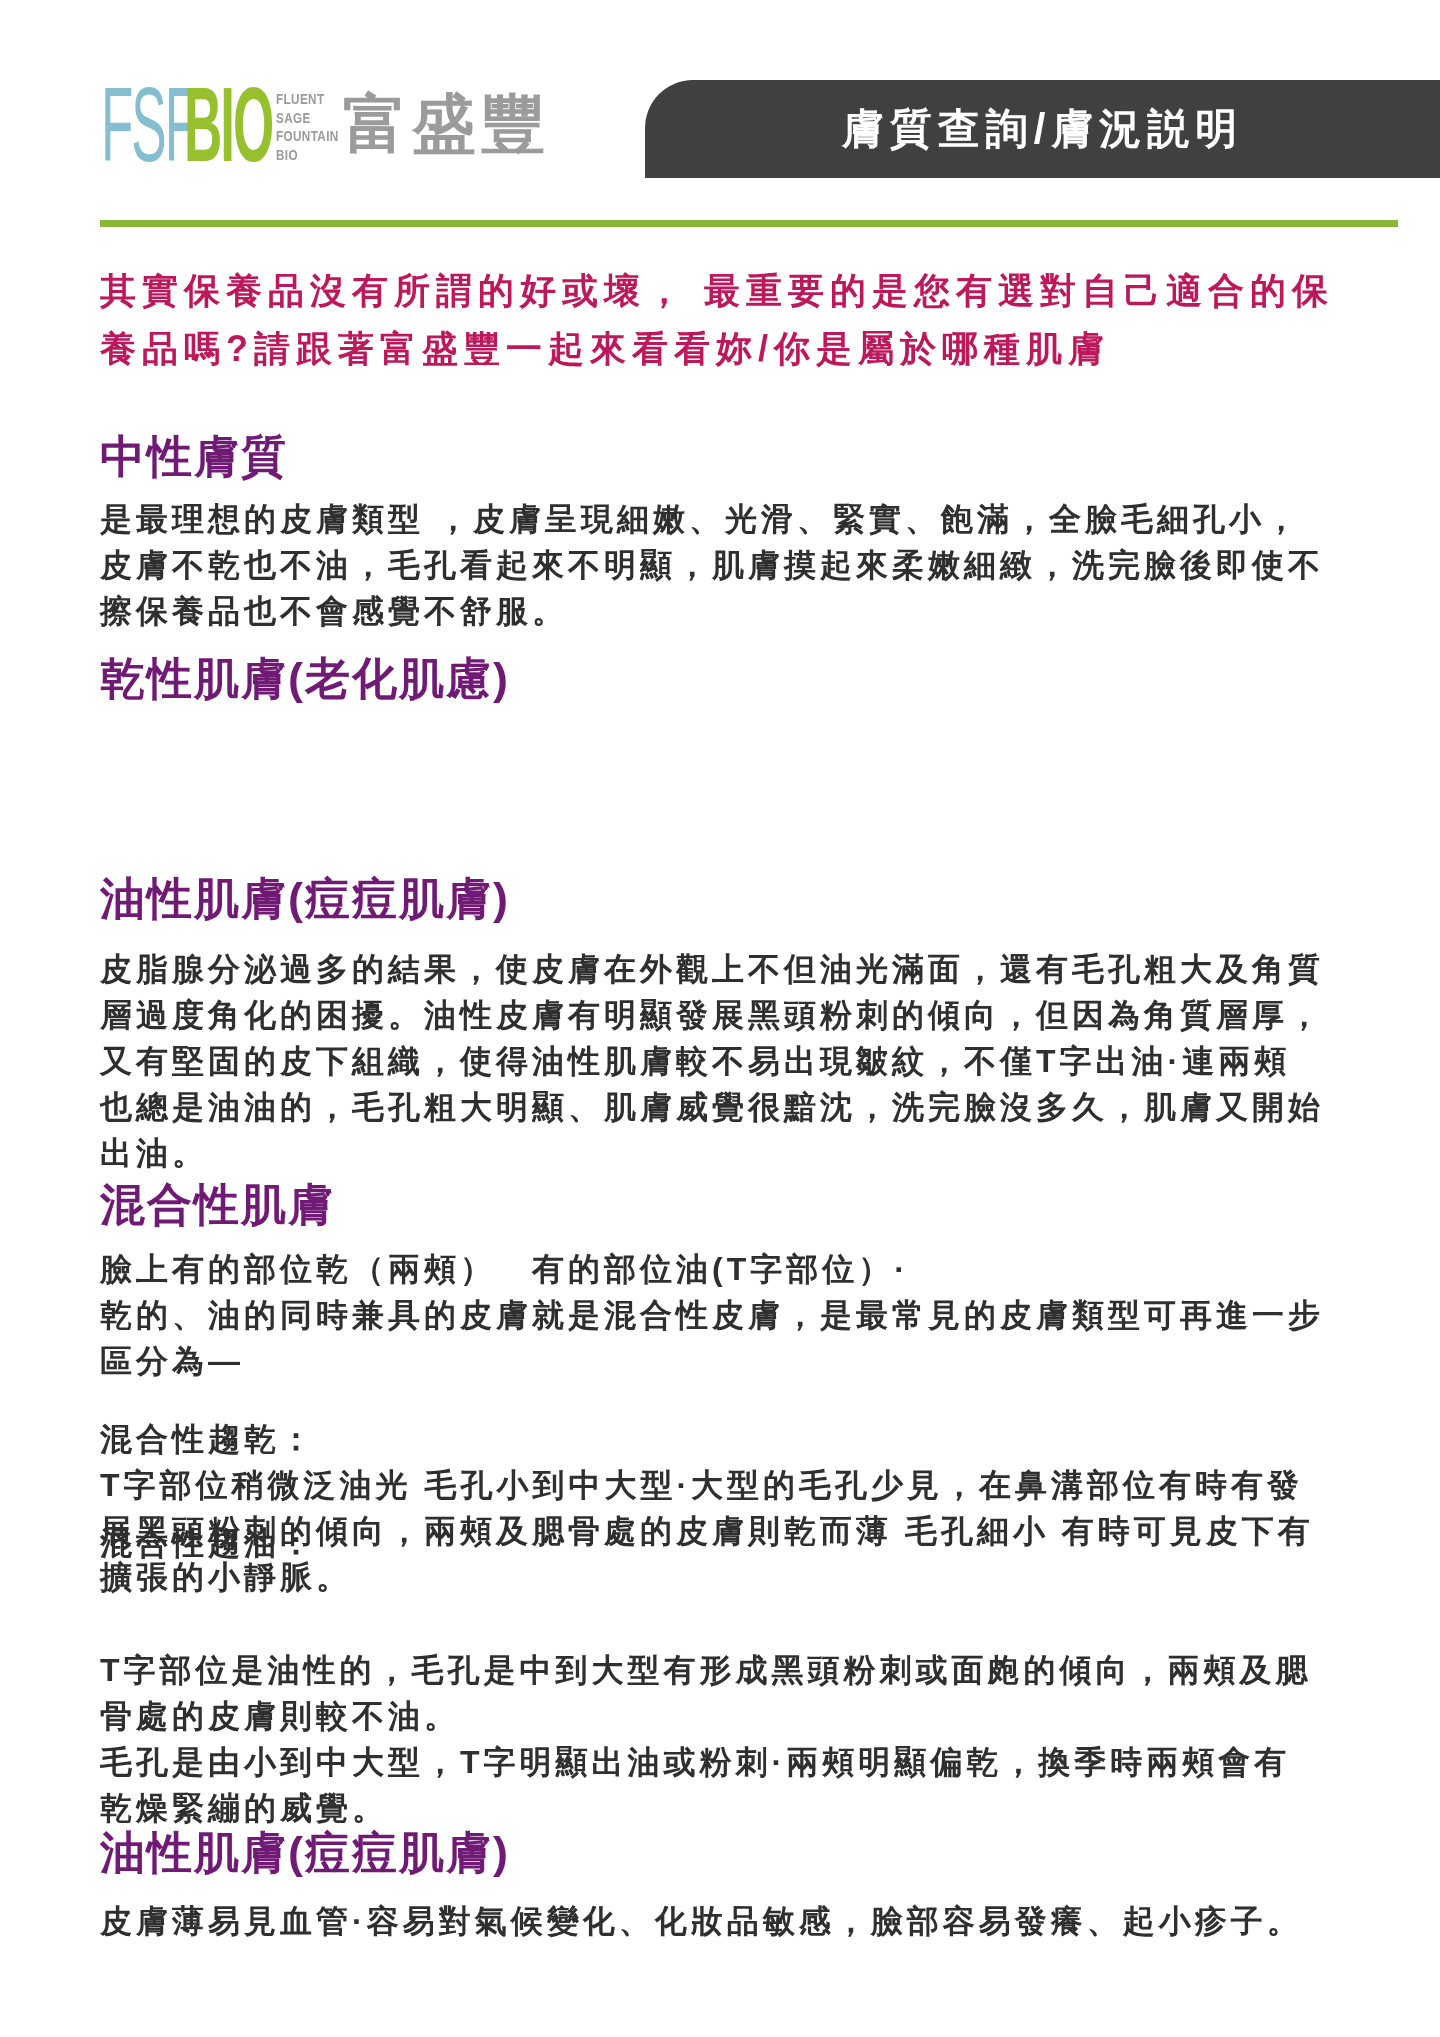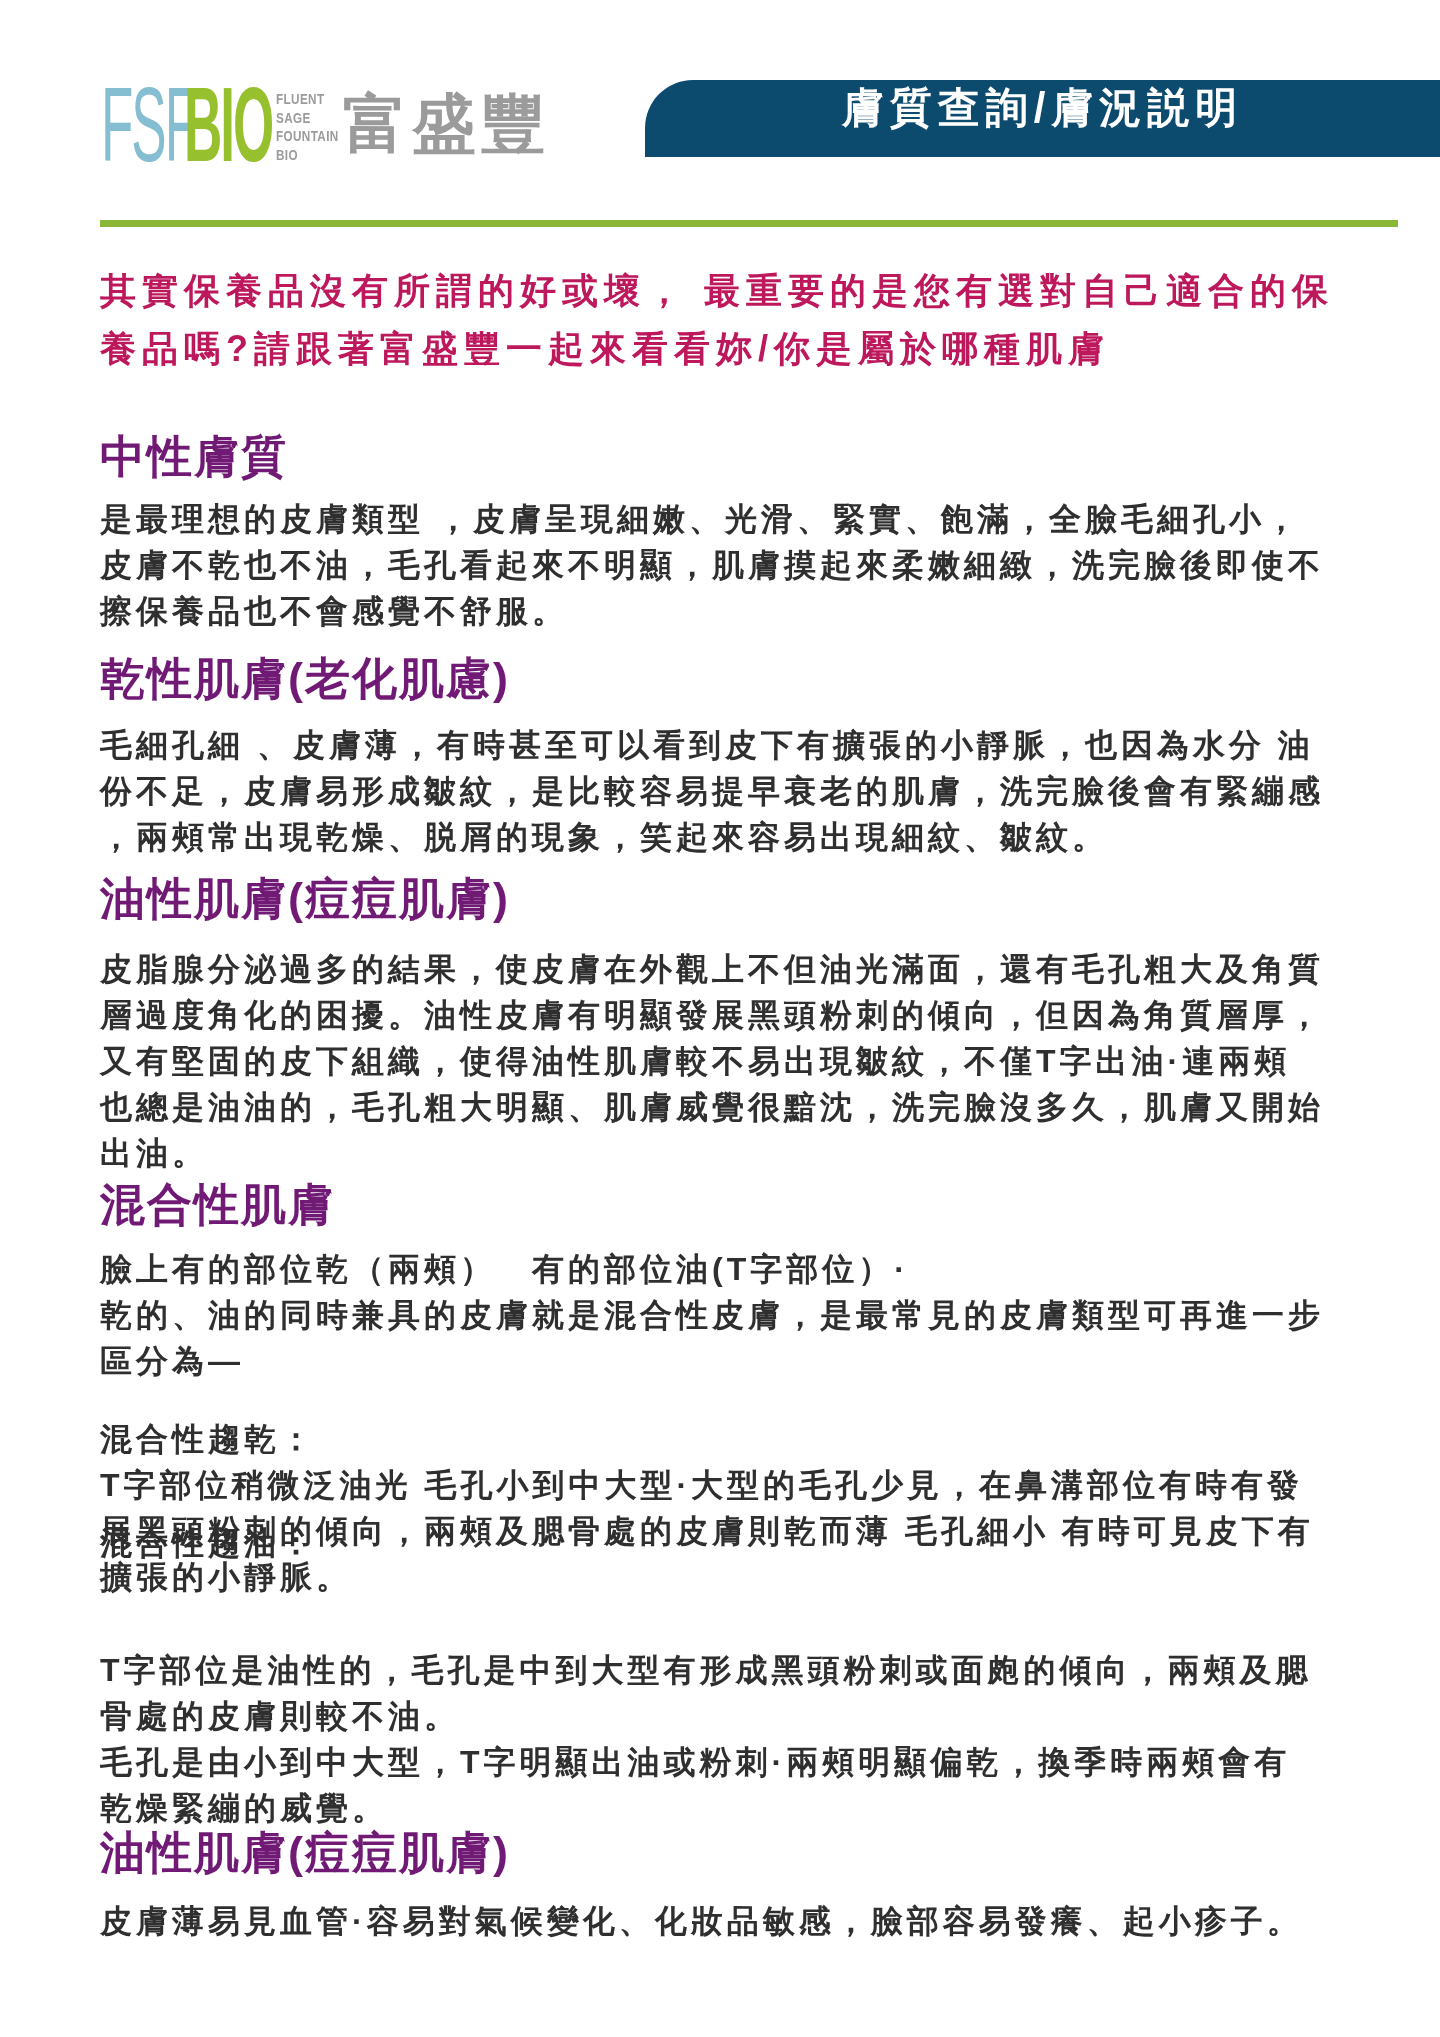--- a/index.html
+++ b/index.html
@@ -7,22 +7,22 @@
     position:relative;width:1440px;height:2037px;background:#ffffff;
     font-family:"Liberation Sans",sans-serif;overflow:hidden;margin:0 auto;
   }
   
   .logo-word{position:absolute;line-height:80px;transform:scaleX(.5);transform-origin:left top;white-space:nowrap;}
   .logo-fsf{left:101px;top:84px;font-size:106px;font-weight:400;color:#85bdd1;letter-spacing:-4px;}
   .logo-bio{left:184px;top:84px;font-size:106px;font-weight:700;color:#97c02e;letter-spacing:-4px;}
   .logo-tagline{position:absolute;left:276px;top:90px;color:#9b9b9b;font-weight:700;font-size:15px;line-height:18.5px;letter-spacing:.5px;transform:scaleX(.78);transform-origin:left top;}
   .logo-zh{position:absolute;left:343px;top:92px;font-size:64px;font-weight:700;color:#9b9b9b;letter-spacing:5px;line-height:64px;white-space:nowrap;text-align:center;}
   .banner{
-    position:absolute;left:645px;top:80px;right:0;height:77px;background:#0c4a6e;
-    border-radius:48px 0 0 0;display:flex;justify-content:center;
+    position:absolute;left:645px;top:80px;right:0;height:98px;background:#404040;
+    border-radius:48px 0 0 0;display:flex;align-items:center;justify-content:center;
   }
   .banner-label{color:#ffffff;font-size:42px;font-weight:700;letter-spacing:6px;white-space:nowrap;}
   .rule{position:absolute;left:100px;top:220px;width:1298px;height:7px;background:#8bb737;}
   
   .tx{position:absolute;left:100px;width:1330px;white-space:pre-line;}
   .intro{top:262px;font-size:36px;font-weight:700;color:#be185d;letter-spacing:6px;line-height:58px;}
   .h{font-size:45px;font-weight:700;color:#701a75;letter-spacing:2px;line-height:50px;}
   .b{font-size:32px;font-weight:700;color:#2f2f2f;letter-spacing:4px;line-height:46px;}
   .h1{top:432px}.b1{top:496px}
   .h2{top:654px}.b2{top:722px}
@@ -55,23 +55,20 @@
 
   <div class="tx intro">其實保養品沒有所謂的好或壞， 最重要的是您有選對自己適合的保
 養品嗎?請跟著富盛豐一起來看看妳/你是屬於哪種肌膚</div>
 
   <div class="tx h h1">中性膚質</div>
   <div class="tx b b1">是最理想的皮膚類型 ，皮膚呈現細嫩、光滑、緊實、飽滿，全臉毛細孔小，
 皮膚不乾也不油，毛孔看起來不明顯，肌膚摸起來柔嫩細緻，洗完臉後即使不
 擦保養品也不會感覺不舒服。</div>
 
   <div class="tx h h2">乾性肌膚(老化肌慮)</div>
-  <div class="tx b b2">毛細孔細 、皮膚薄，有時甚至可以看到皮下有擴張的小靜脈，也因為水分 油
-份不足，皮膚易形成皺紋，是比較容易提早衰老的肌膚，洗完臉後會有緊繃感
-，兩頰常出現乾燥、脱屑的現象，笑起來容易出現細紋、皺紋。</div>
 
   <div class="tx h h3">油性肌膚(痘痘肌膚)</div>
   <div class="tx b b3">皮脂腺分泌過多的結果，使皮膚在外觀上不但油光滿面，還有毛孔粗大及角質
 層過度角化的困擾。油性皮膚有明顯發展黑頭粉刺的傾向，但因為角質層厚，
 又有堅固的皮下組織，使得油性肌膚較不易出現皺紋，不僅T字出油·連兩頰
 也總是油油的，毛孔粗大明顯、肌膚威覺很黯沈，洗完臉沒多久，肌膚又開始
 出油。</div>
 
   <div class="tx h h4">混合性肌膚</div>
   <div class="tx b b4">臉上有的部位乾（兩頰）　有的部位油(T字部位）·

